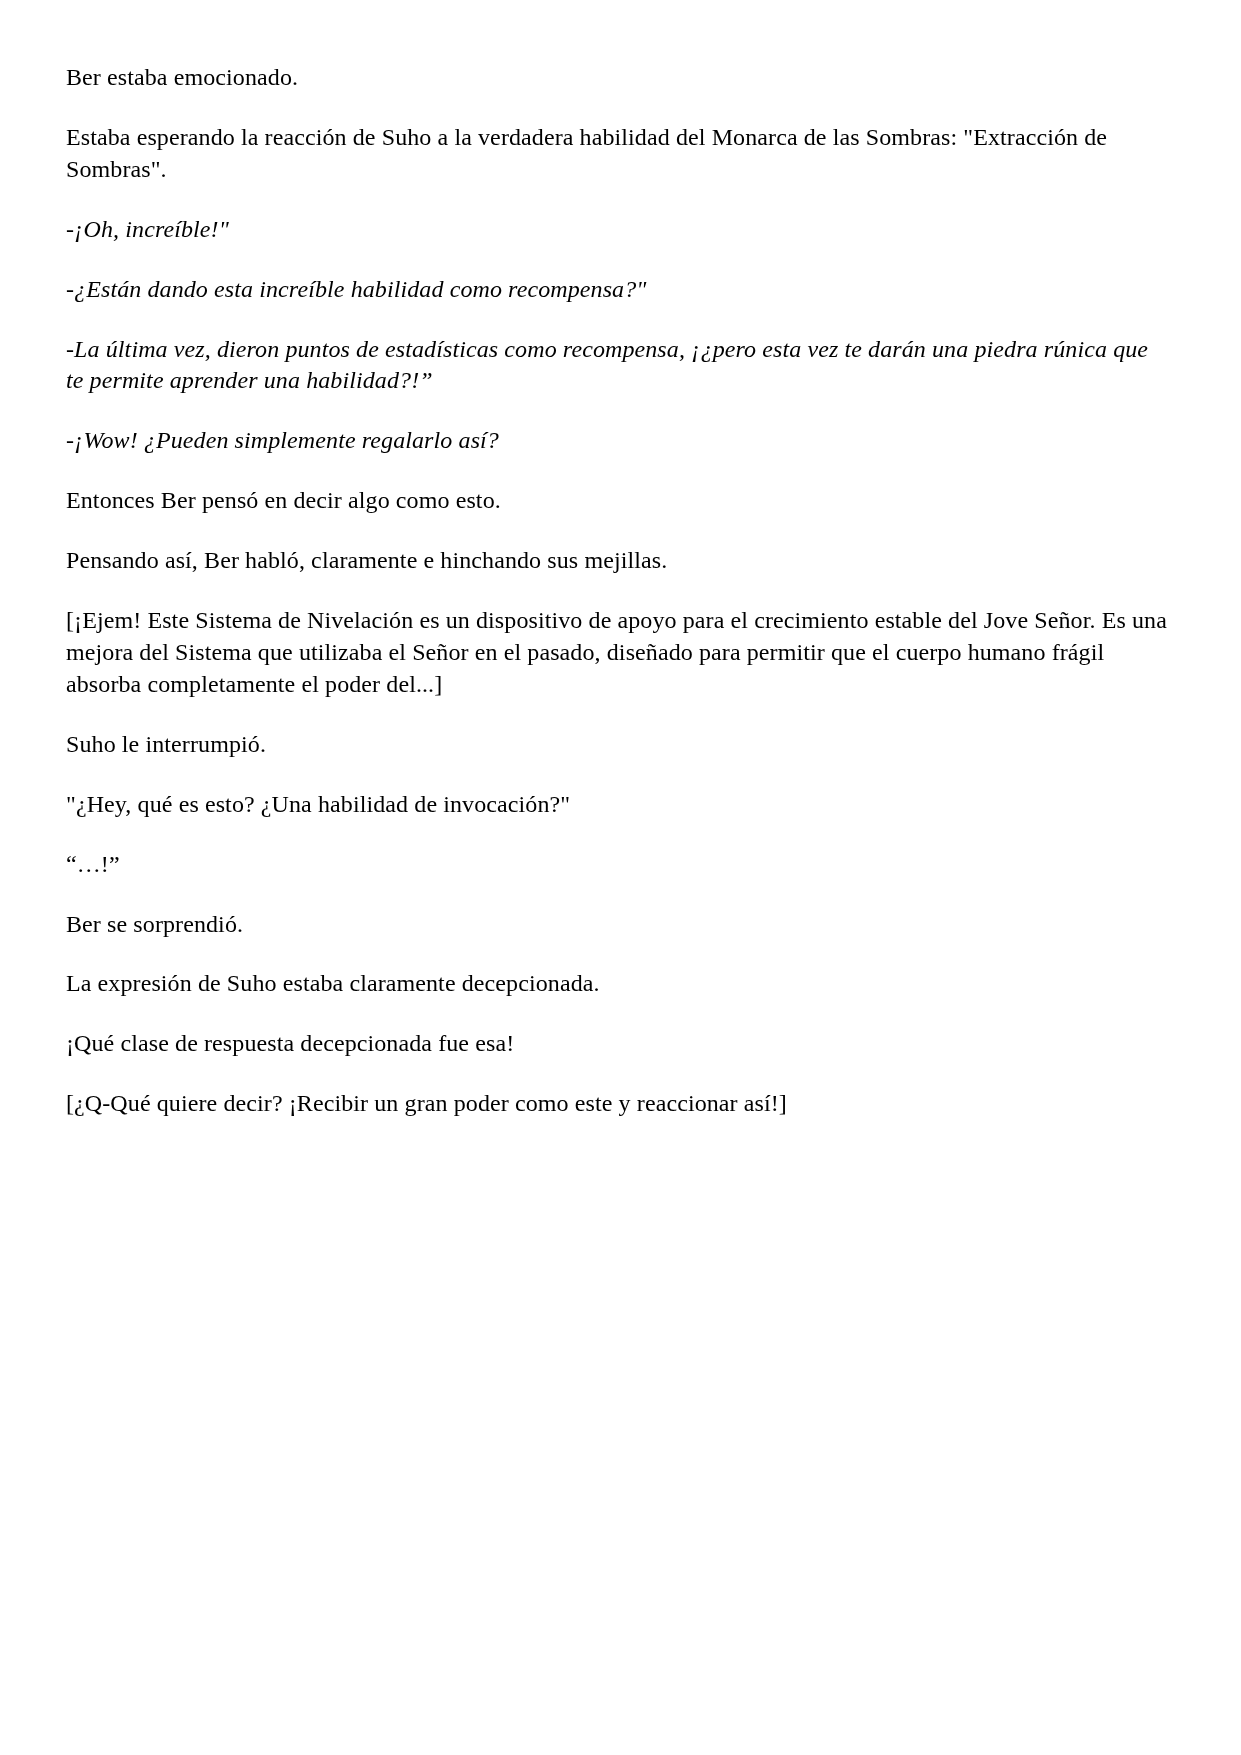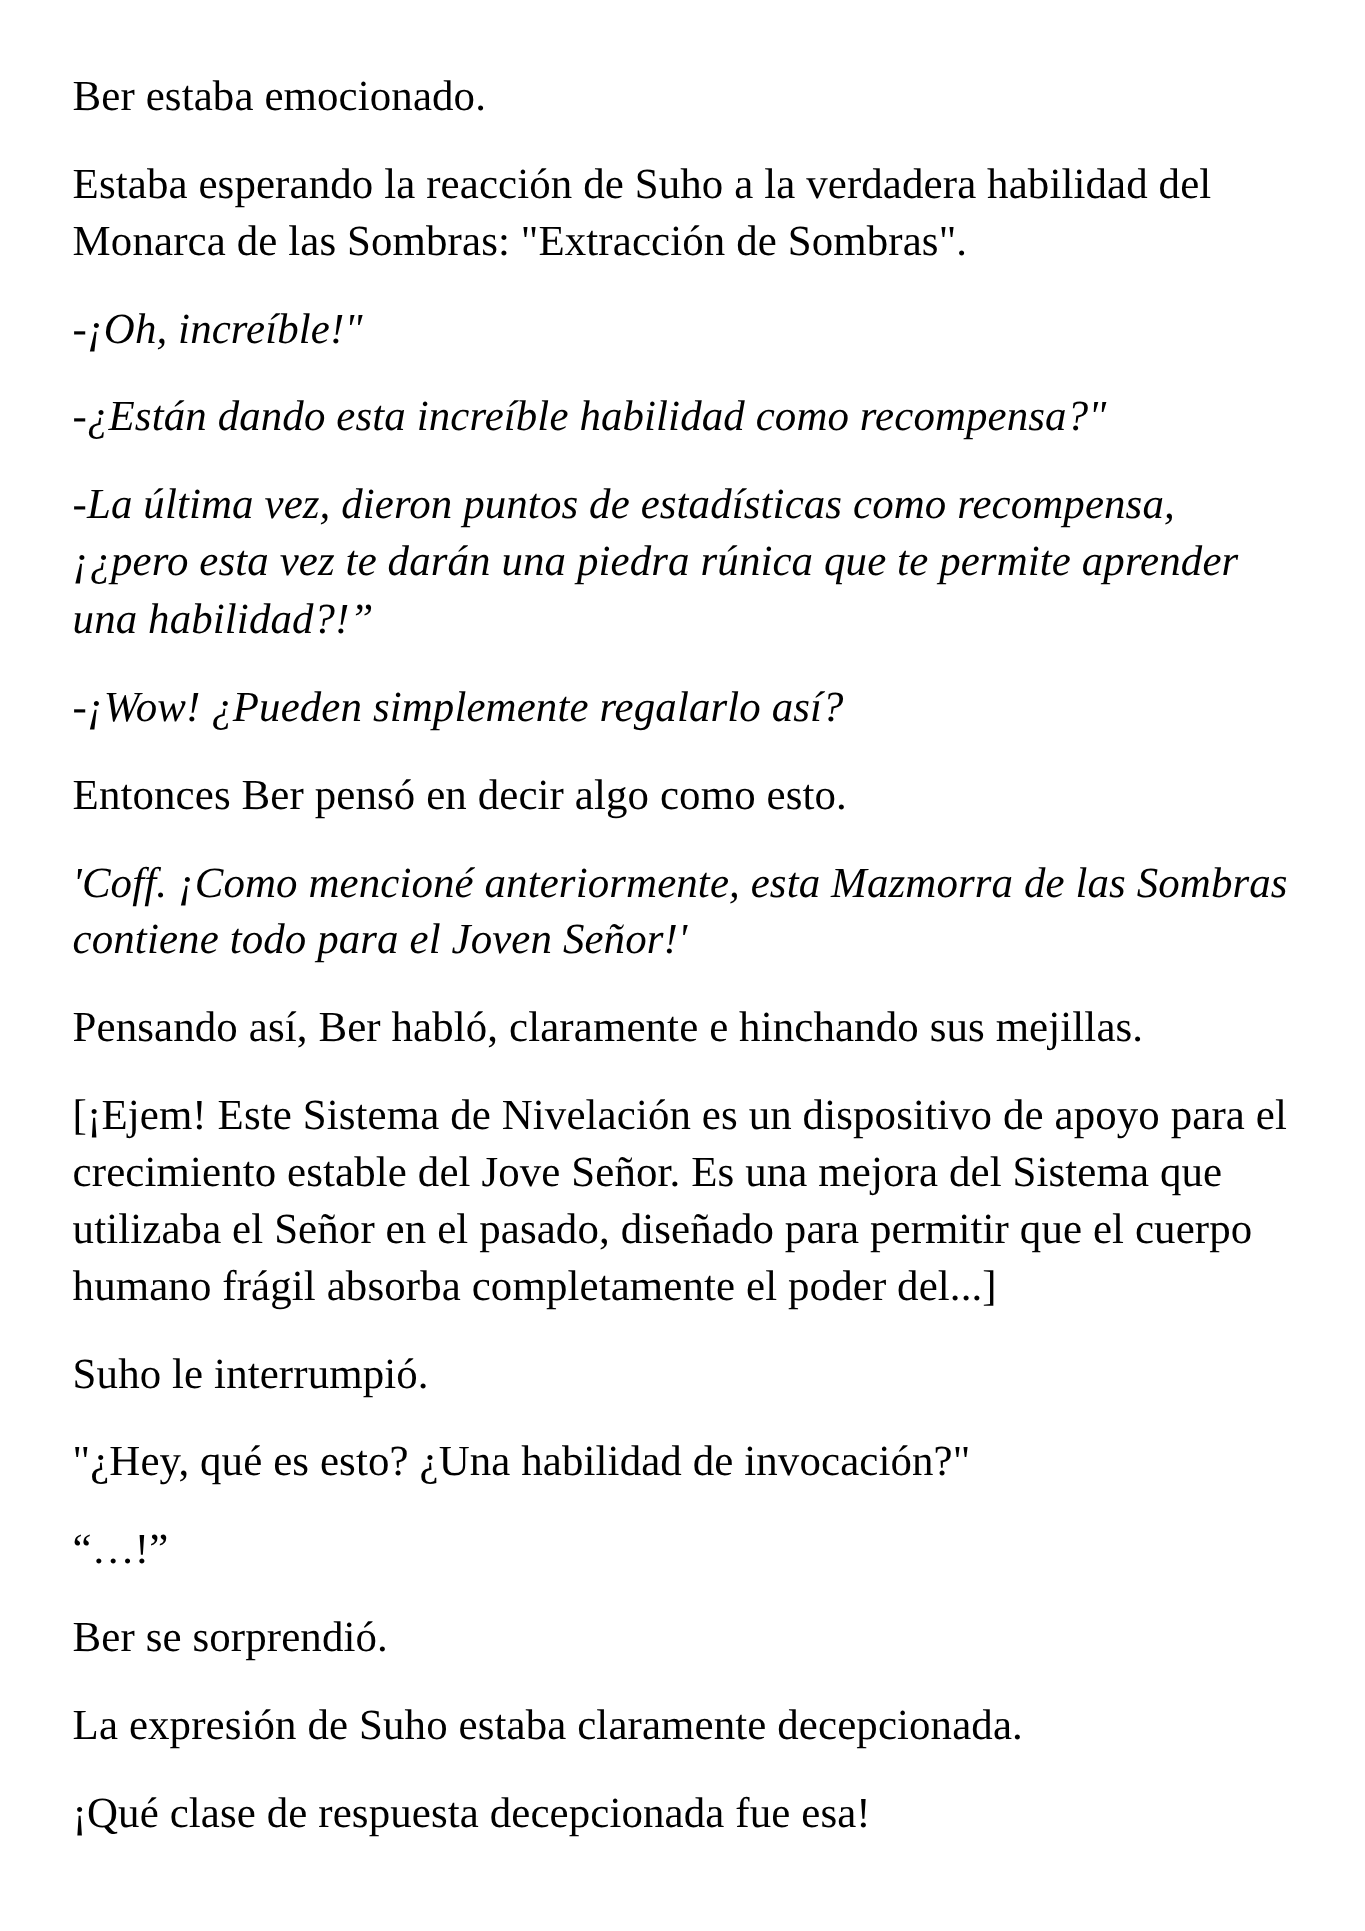--- a/index.html
+++ b/index.html
@@ -14,21 +14,21 @@
     color: #000000;
   }
   .page {
     width: 1241px;
     min-height: 1755px;
     box-sizing: border-box;
     padding: 62px 66px 40px 66px;
     background: #ffffff;
   }
   .para {
-    font-size: 39px;
+    font-size: 24px;
     line-height: 1.33;
     margin: 0 4px 28px 0;
     text-align: left;
     letter-spacing: 0.1px;
   }
   .para.italic {
     font-style: italic;
   }
   .para.bold {
     font-weight: normal;
@@ -42,23 +42,23 @@
 
 <div class="page">
 
   <p class="para">Ber estaba emocionado.</p>
   <p class="para">Estaba esperando la reacción de Suho a la verdadera habilidad del Monarca de las Sombras: "Extracción de Sombras".</p>
   <p class="para italic">-¡Oh, increíble!"</p>
   <p class="para italic">-¿Están dando esta increíble habilidad como recompensa?"</p>
   <p class="para italic">-La última vez, dieron puntos de estadísticas como recompensa, ¡¿pero esta vez te darán una piedra rúnica que te permite aprender una habilidad?!”</p>
   <p class="para italic">-¡Wow! ¿Pueden simplemente regalarlo así?</p>
   <p class="para">Entonces Ber pensó en decir algo como esto.</p>
-  <p class="para italic">'Coff. ¡Como mencioné anteriormente, esta Mazmorra de las Sombras contiene todo para el Joven Señor!'</p>
   <p class="para">Pensando así, Ber habló, claramente e hinchando sus mejillas.</p>
   <p class="para bold">[¡Ejem! Este Sistema de Nivelación es un dispositivo de apoyo para el crecimiento estable del Jove Señor. Es una mejora del Sistema que utilizaba el Señor en el pasado, diseñado para permitir que el cuerpo humano frágil absorba completamente el poder del...]</p>
   <p class="para">Suho le interrumpió.</p>
   <p class="para">"¿Hey, qué es esto? ¿Una habilidad de invocación?"</p>
   <p class="para">“…!”</p>
   <p class="para">Ber se sorprendió.</p>
   <p class="para">La expresión de Suho estaba claramente decepcionada.</p>
   <p class="para">¡Qué clase de respuesta decepcionada fue esa!</p>
+  <p class="para bold last">[¿Q-Qué quiere decir? ¡Recibir un gran poder como este y reaccionar así!]</p>
 
 </div>
 
 </body></html>

